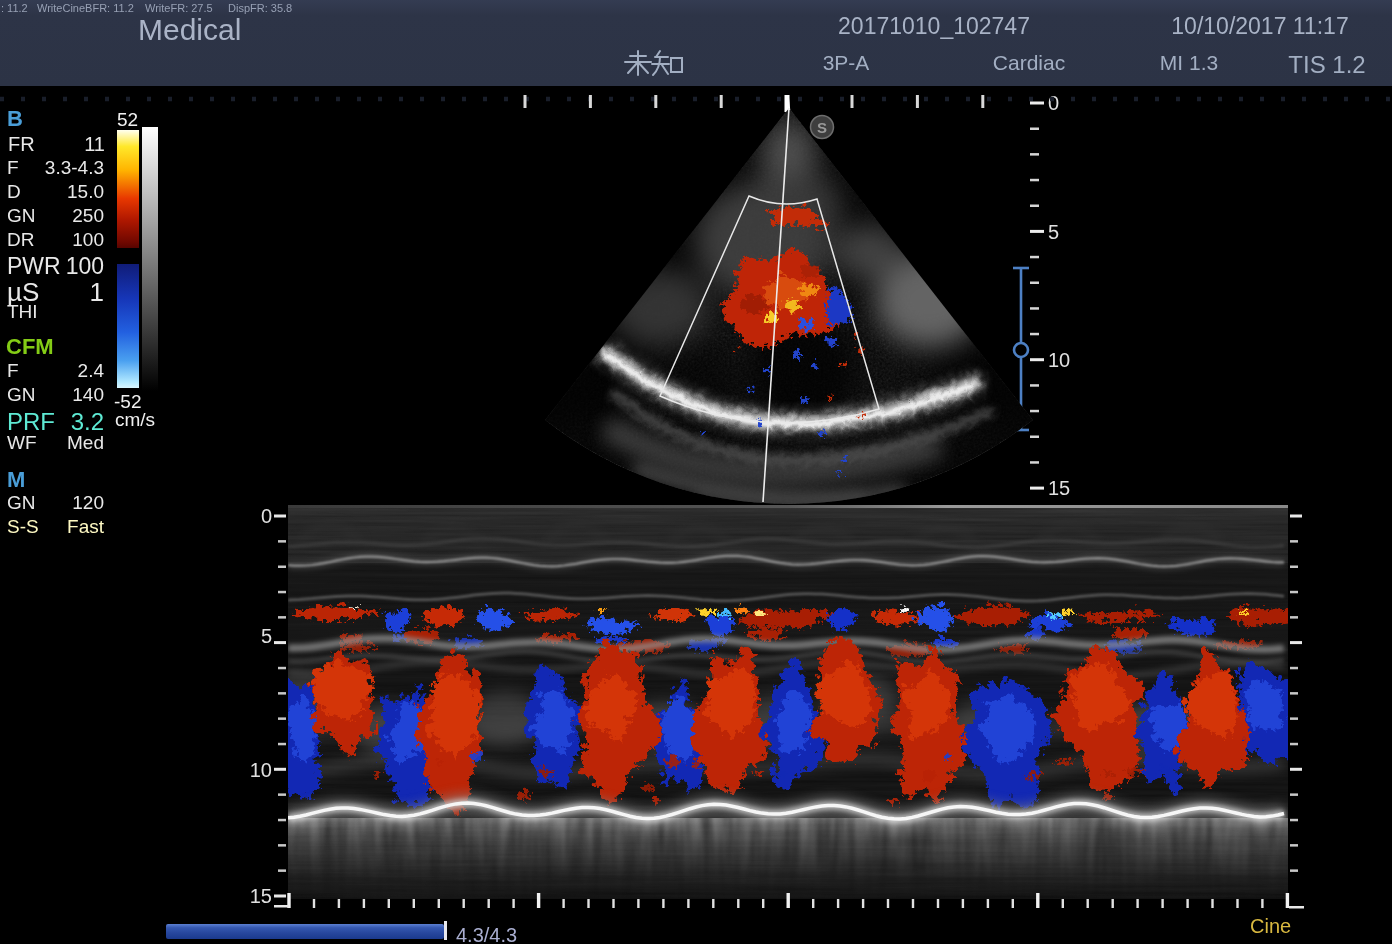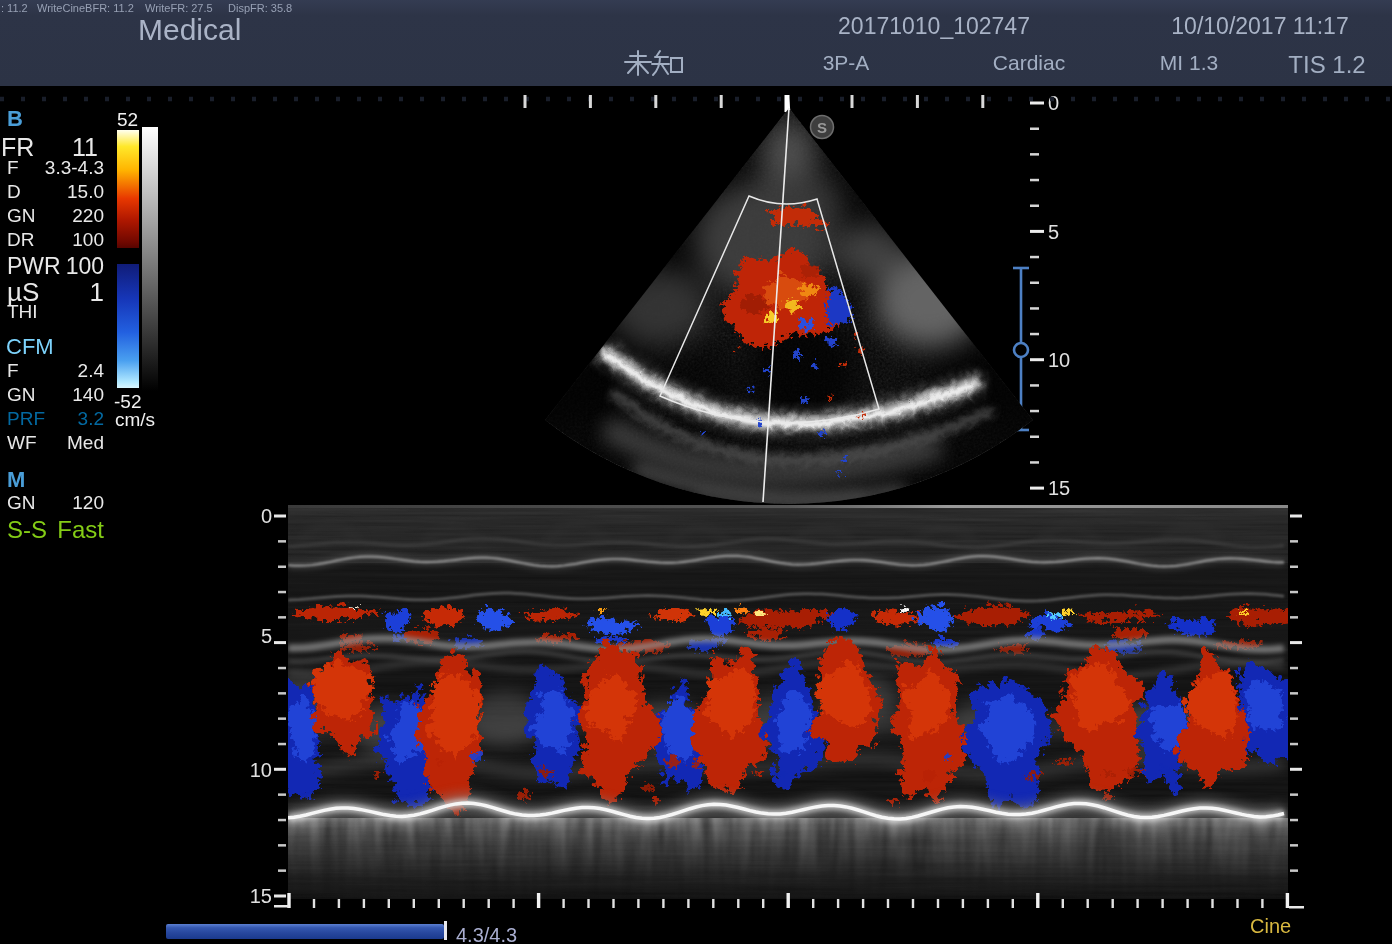--- a/index.html
+++ b/index.html
@@ -12,36 +12,36 @@
 <div class="t" style="left:145px;top:2px;font-size:11px;color:#97a0b4">WriteFR: 27.5</div>
 <div class="t" style="left:228px;top:2px;font-size:11px;color:#97a0b4">DispFR: 35.8</div>
 <div class="t" style="left:138px;top:13px;font-size:30px;color:#aab3c6">Medical</div>
 <div class="t ctr" style="left:934px;top:13px;font-size:23px;color:#a9b3c6">20171010_102747</div>
 <div class="t ctr" style="left:1260px;top:13px;font-size:23px;color:#a9b3c6">10/10/2017 11:17</div>
 <div class="t ctr" style="left:846px;top:51px;font-size:21px;color:#a2aec2">3P-A</div>
 <div class="t ctr" style="left:1029px;top:51px;font-size:21px;color:#a2aec2">Cardiac</div>
 <div class="t ctr" style="left:1189px;top:51px;font-size:21px;color:#a2aec2">MI 1.3</div>
 <div class="t ctr" style="left:1327px;top:51px;font-size:24px;color:#a2aec2">TIS 1.2</div>
 <div class="t" style="left:7px;top:106px;font-size:22px;font-weight:bold;color:#4a9ed8">B</div>
-<div class="t" style="left:1px;top:133px;width:97px;font-size:25px;color:#e8e8e8">FR<span style="float:right">11</span></div>
+<div class="t" style="left:8px;top:133px;width:97px;font-size:20px;color:#e8e8e8">FR<span style="float:right">11</span></div>
 <div class="t" style="left:7px;top:157px;width:97px;font-size:19px;color:#e8e8e8">F<span style="float:right">3.3-4.3</span></div>
 <div class="t" style="left:7px;top:181px;width:97px;font-size:19px;color:#e8e8e8">D<span style="float:right">15.0</span></div>
-<div class="t" style="left:7px;top:205px;width:97px;font-size:19px;color:#e8e8e8">GN<span style="float:right">220</span></div>
+<div class="t" style="left:7px;top:205px;width:97px;font-size:19px;color:#e8e8e8">GN<span style="float:right">250</span></div>
 <div class="t" style="left:7px;top:229px;width:97px;font-size:19px;color:#e8e8e8">DR<span style="float:right">100</span></div>
 <div class="t" style="left:7px;top:253px;width:97px;font-size:23px;color:#e8e8e8">PWR<span style="float:right">100</span></div>
 <div class="t" style="left:7px;top:277px;width:97px;font-size:26px;color:#e8e8e8">µS<span style="float:right">1</span></div>
 <div class="t" style="left:7px;top:301px;width:97px;font-size:19px;color:#e8e8e8">THI<span style="float:right"></span></div>
-<div class="t" style="left:6px;top:334px;font-size:22px;font-weight:normal;color:#7dd3fc">CFM</div>
+<div class="t" style="left:6px;top:334px;font-size:22px;font-weight:bold;color:#84cc16">CFM</div>
 <div class="t" style="left:7px;top:360px;width:97px;font-size:19px;color:#e8e8e8">F<span style="float:right">2.4</span></div>
 <div class="t" style="left:7px;top:384px;width:97px;font-size:19px;color:#e8e8e8">GN<span style="float:right">140</span></div>
-<div class="t" style="left:7px;top:408px;width:97px;font-size:19px;color:#0369a1">PRF<span style="float:right">3.2</span></div>
+<div class="t" style="left:7px;top:408px;width:97px;font-size:24px;color:#5eead4">PRF<span style="float:right">3.2</span></div>
 <div class="t" style="left:7px;top:432px;width:97px;font-size:19px;color:#e8e8e8">WF<span style="float:right">Med</span></div>
 <div class="t" style="left:7px;top:467px;font-size:22px;font-weight:bold;color:#4a9ed8">M</div>
 <div class="t" style="left:7px;top:492px;width:97px;font-size:19px;color:#e8e8e8">GN<span style="float:right">120</span></div>
-<div class="t" style="left:7px;top:516px;width:97px;font-size:24px;color:#84cc16">S-S<span style="float:right">Fast</span></div>
+<div class="t" style="left:7px;top:516px;width:97px;font-size:19px;color:#fef9c3">S-S<span style="float:right">Fast</span></div>
 <div class="t" style="left:117px;top:109px;font-size:19px;color:#f0f0f0">52</div>
 <div class="t" style="left:117px;top:130px;width:22px;height:118px;background:linear-gradient(#fffff0,#ffe82a 14%,#ffb400 34%,#e83800 58%,#b01800 76%,#700800 95%,#580400)"></div>
 <div class="t" style="left:117px;top:264px;width:22px;height:124px;background:linear-gradient(#101c78,#1636b8 28%,#2260e0 55%,#4aa0f0 78%,#b0e8ff 95%,#d8f6ff)"></div>
 <div class="t" style="left:142px;top:127px;width:16px;height:264px;background:linear-gradient(#ffffff,#000000)"></div>
 <div class="t" style="left:114px;top:391px;font-size:19px;color:#f0f0f0">-52</div>
 <div class="t" style="left:115px;top:409px;font-size:19px;color:#f0f0f0">cm/s</div>
 <div class="t" style="left:1048px;top:92px;font-size:20px;color:#e0e0e0">0</div>
 <div class="t" style="left:1048px;top:221px;font-size:20px;color:#e0e0e0">5</div>
 <div class="t" style="left:1048px;top:349px;font-size:20px;color:#e0e0e0">10</div>
 <div class="t" style="left:1048px;top:477px;font-size:20px;color:#e0e0e0">15</div>

